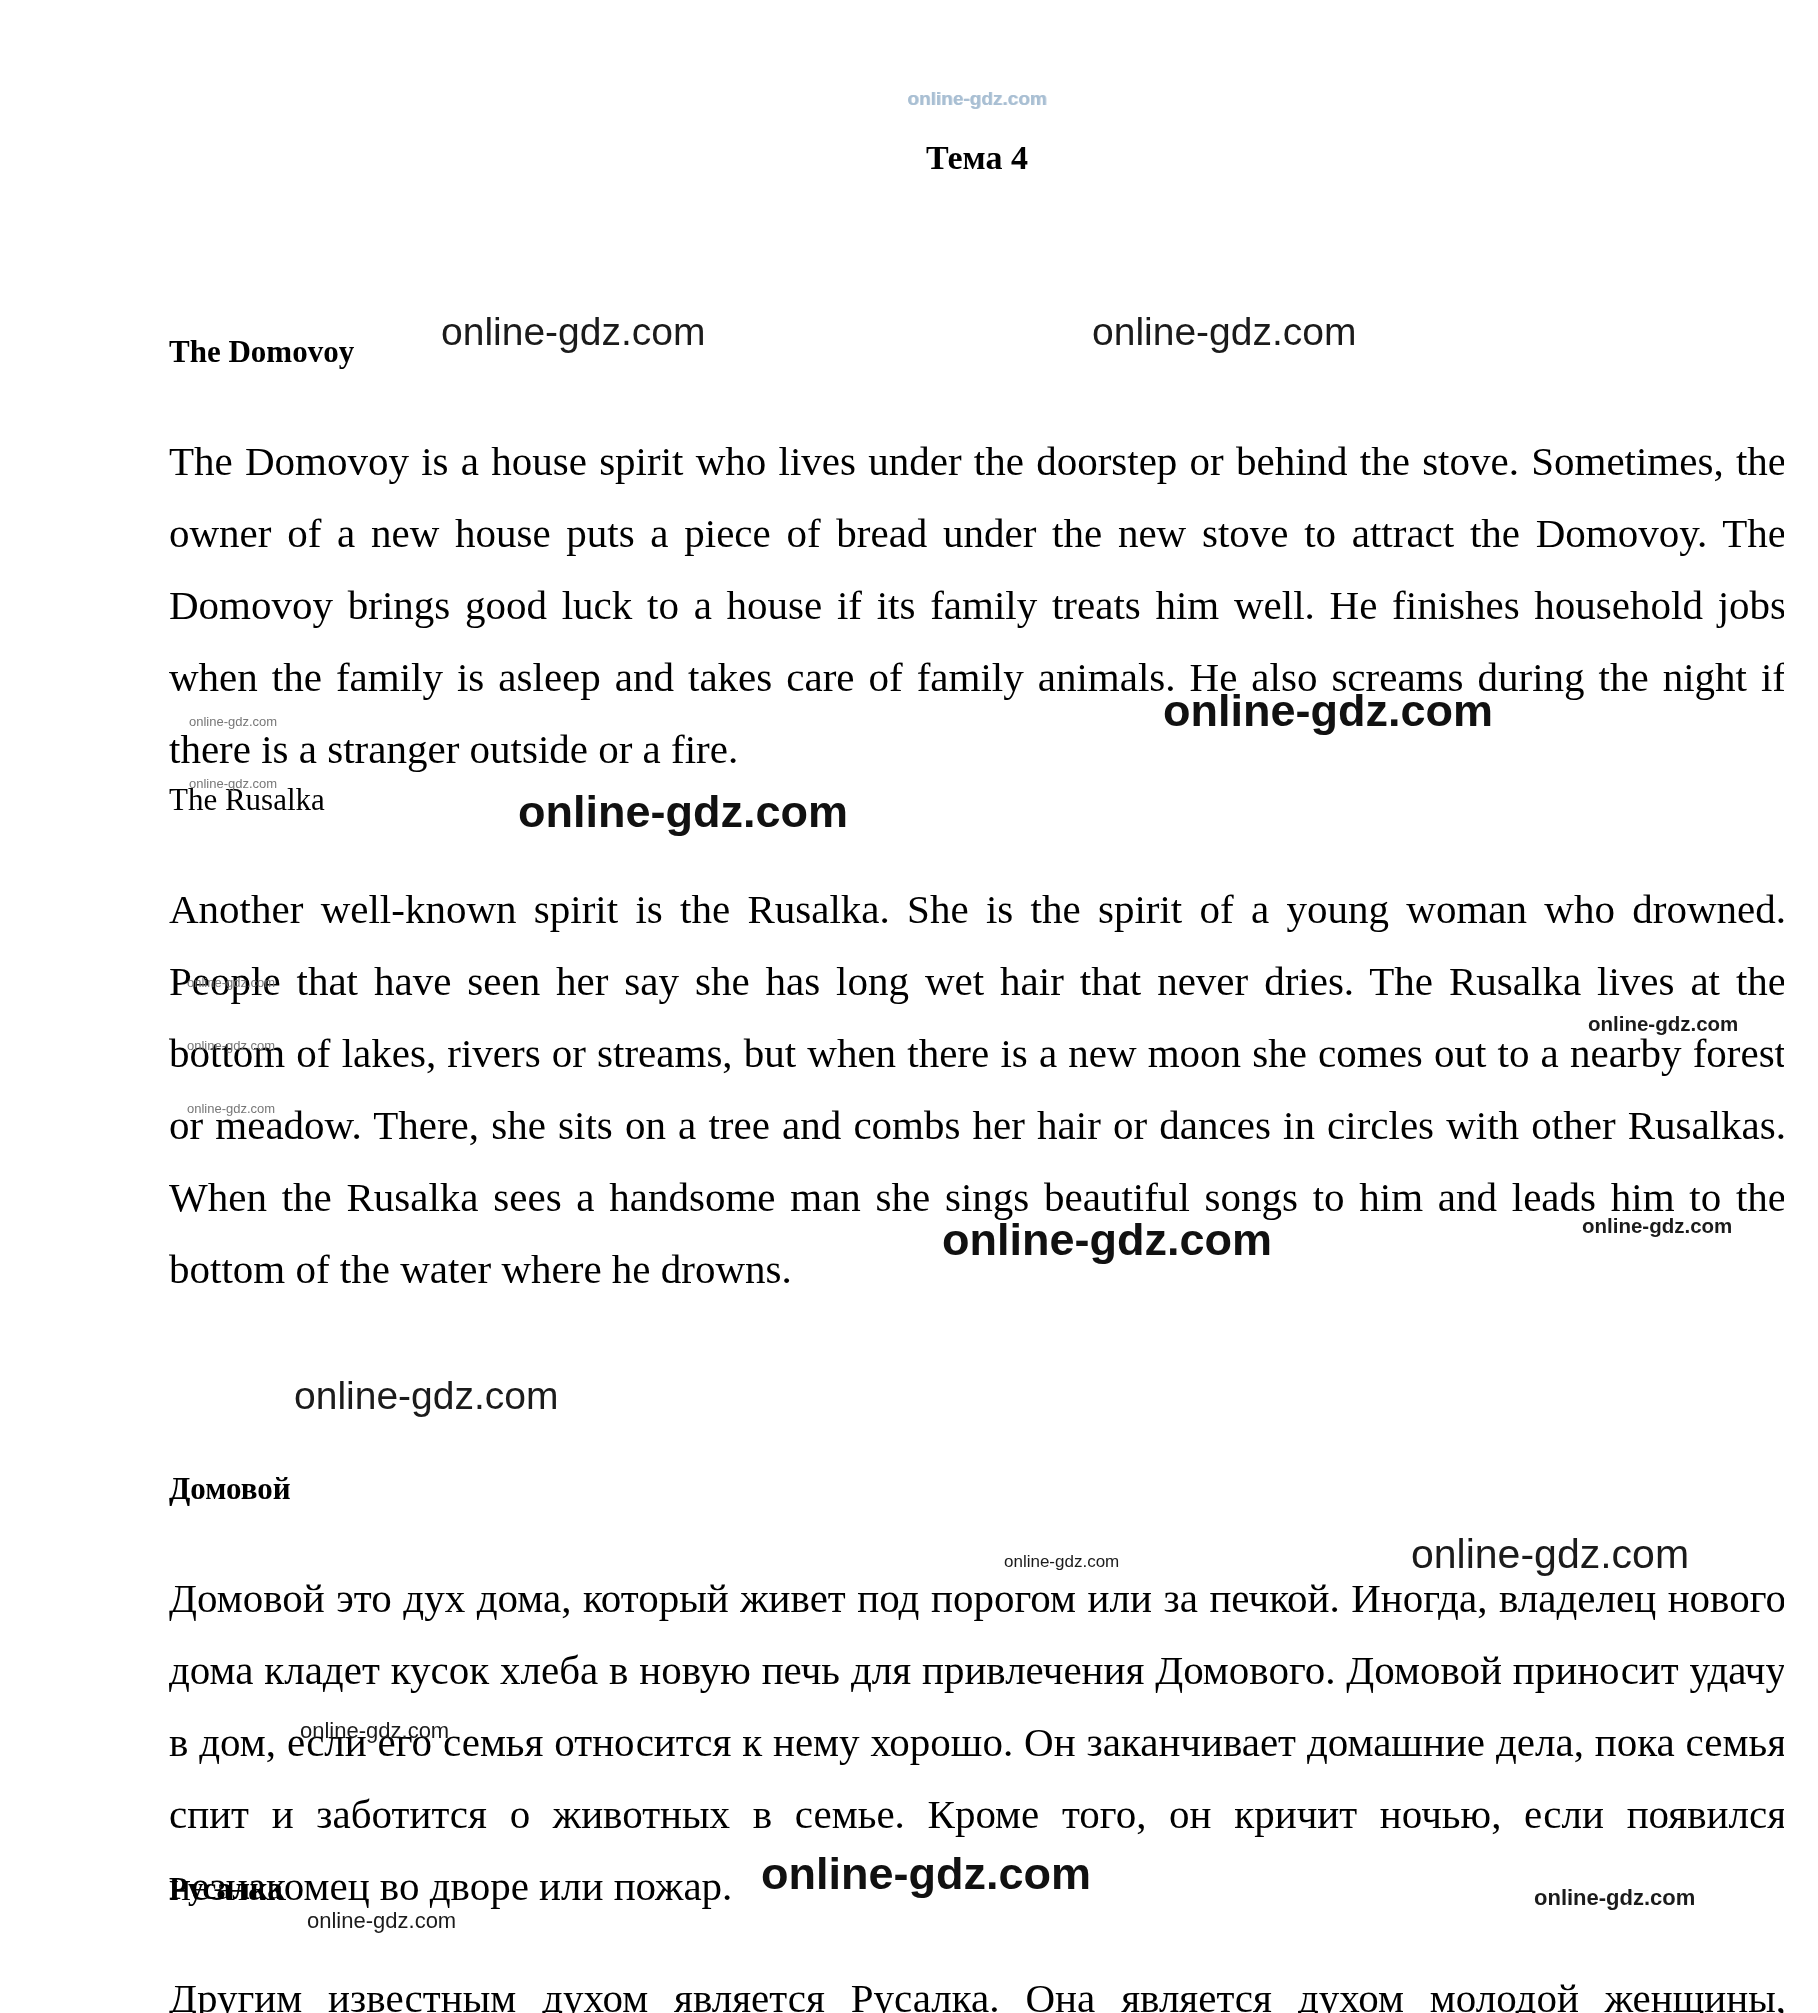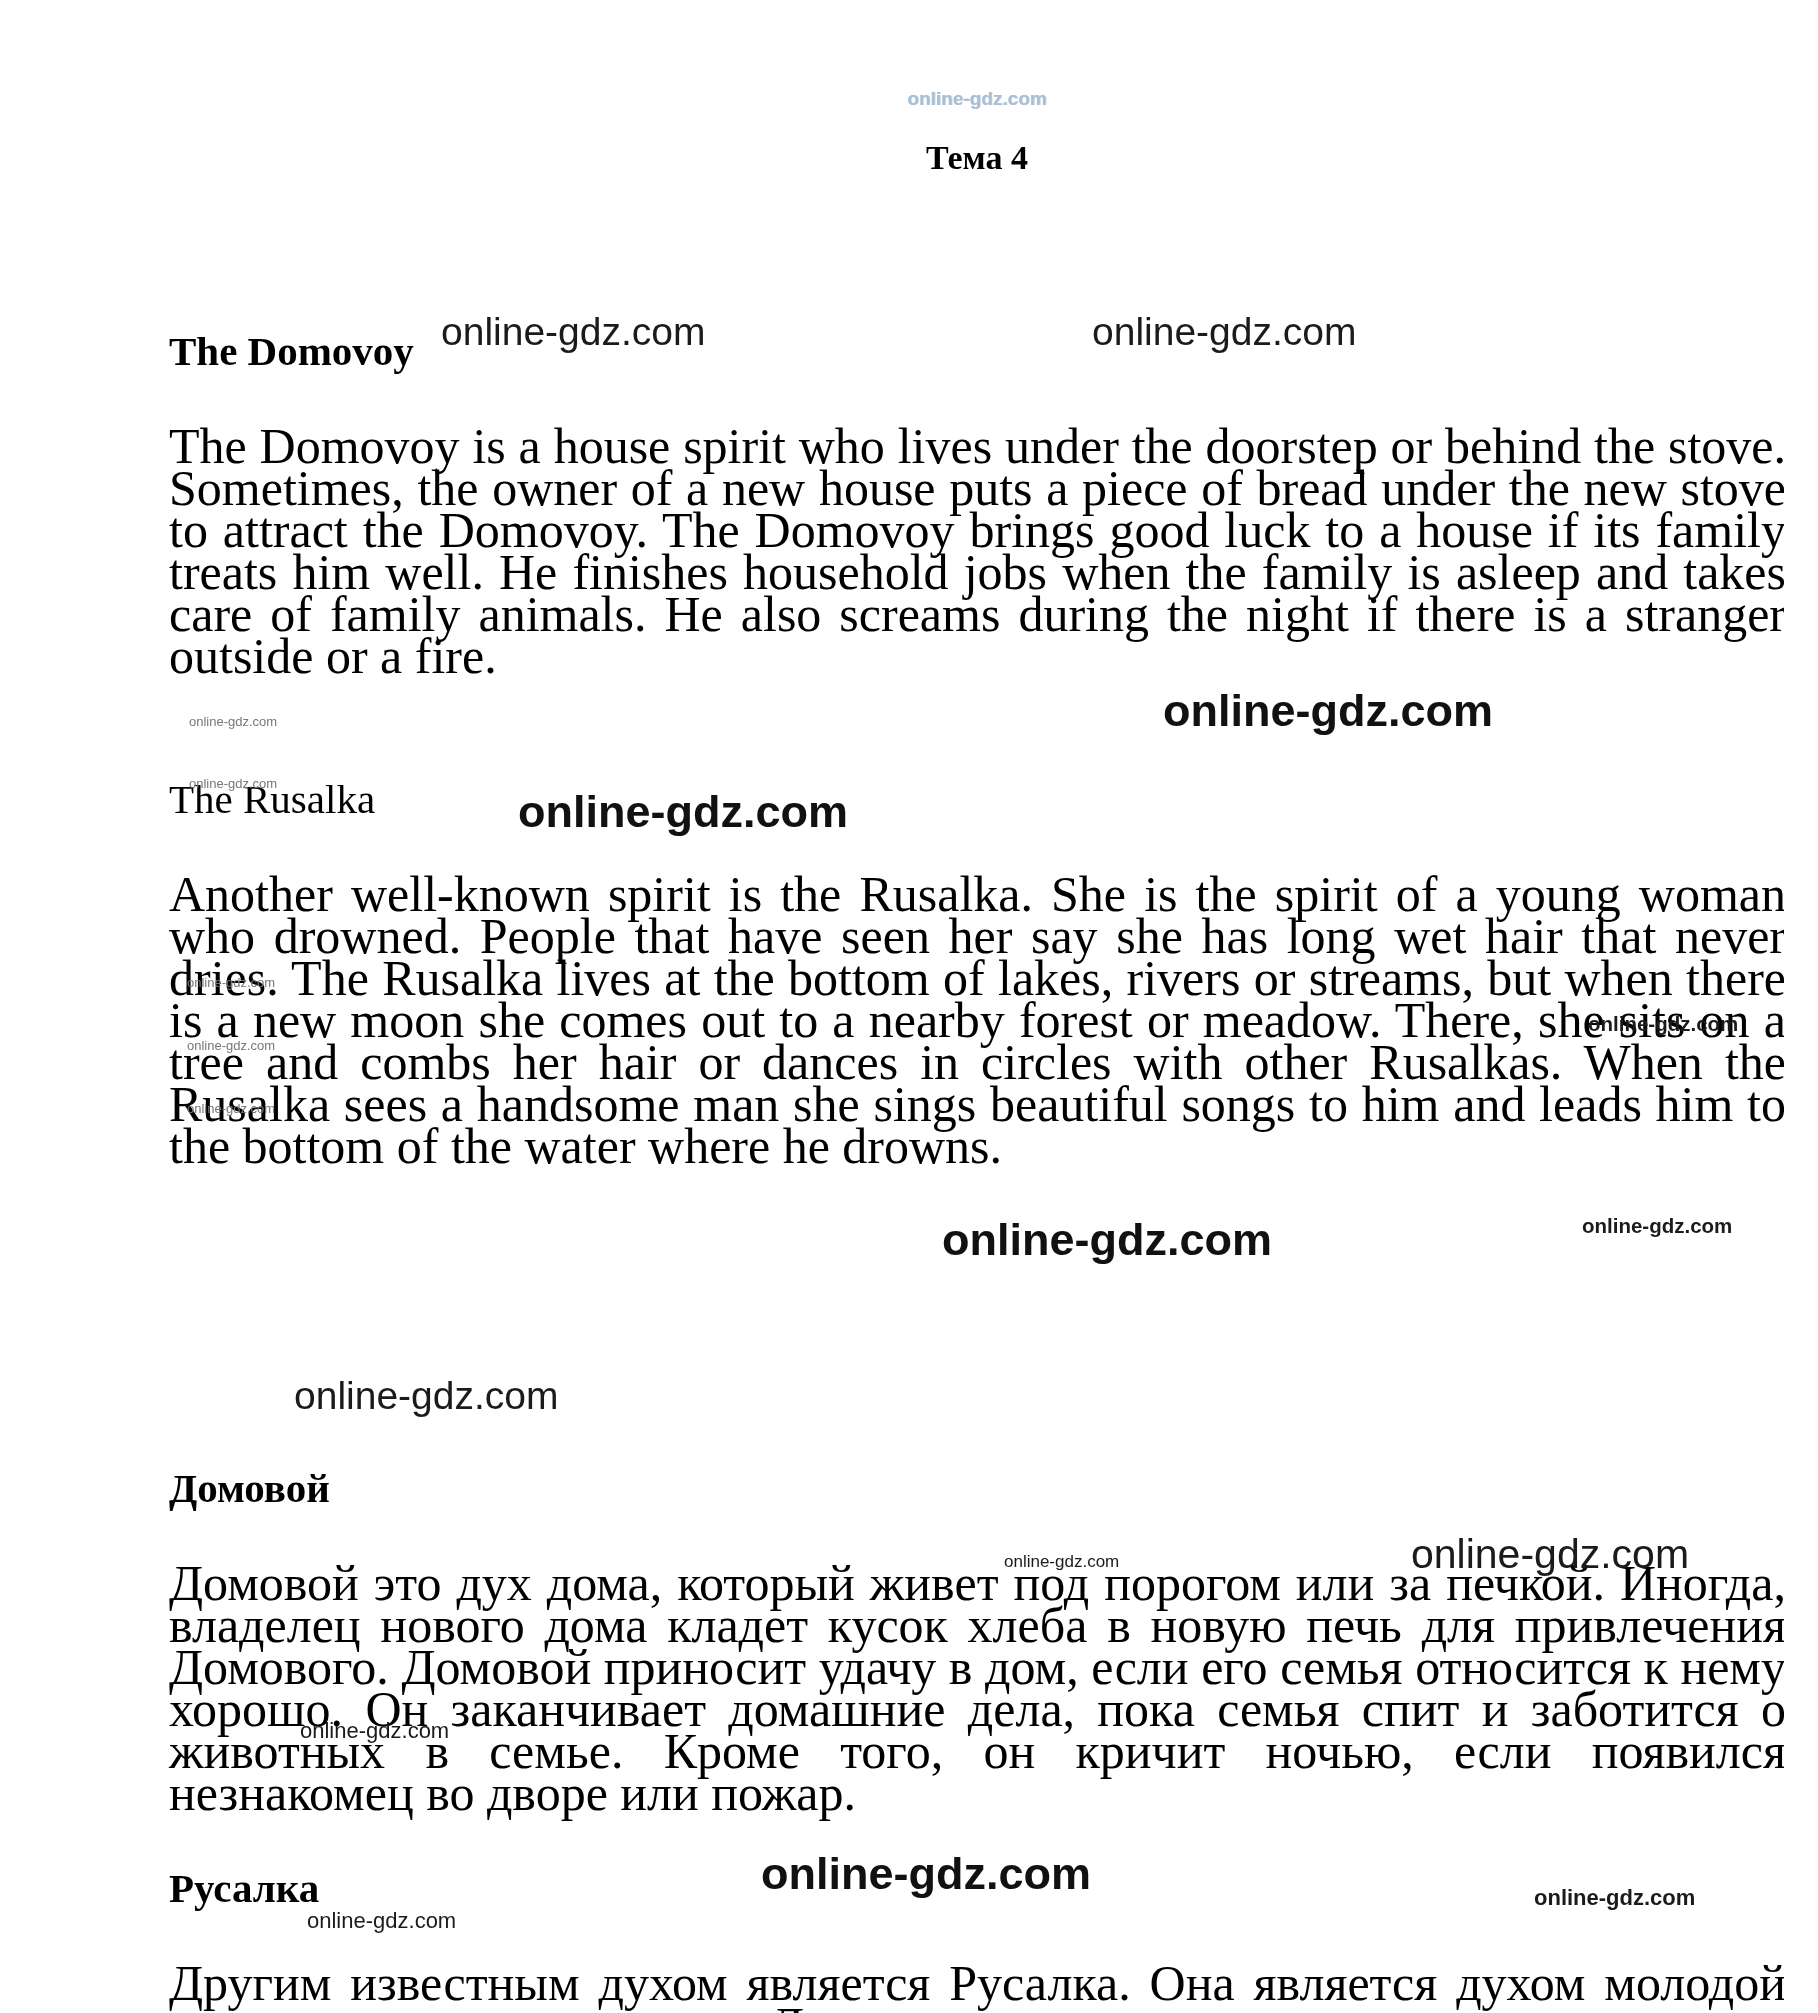--- a/index.html
+++ b/index.html
@@ -15,26 +15,26 @@
   }
   .doc-title {
     position:absolute;
     top:53px; left:0;
     width:100%;
     text-align:center;
     font-size:34px;
     font-weight:700;
   }
   .sec { position:absolute; left:57px; width:1705px; }
-  .sec h2 { font-size:41px; font-weight:700; line-height:51px; }
+  .sec h2 { font-size:31px; font-weight:700; line-height:51px; }
   .sec h2.regular { font-weight:400; }
   .sec p {
     margin-top:12px;
-    font-size:50px;
-    line-height:42px;
+    font-size:41px;
+    line-height:72px;
     text-align:justify;
   }
   .sec1 { top:214px; }
   .sec2 { top:662px; }
   .sec3 { top:1351px; }
   .sec4 { top:1751px; }
 
   
   .wm {
     position:absolute;

